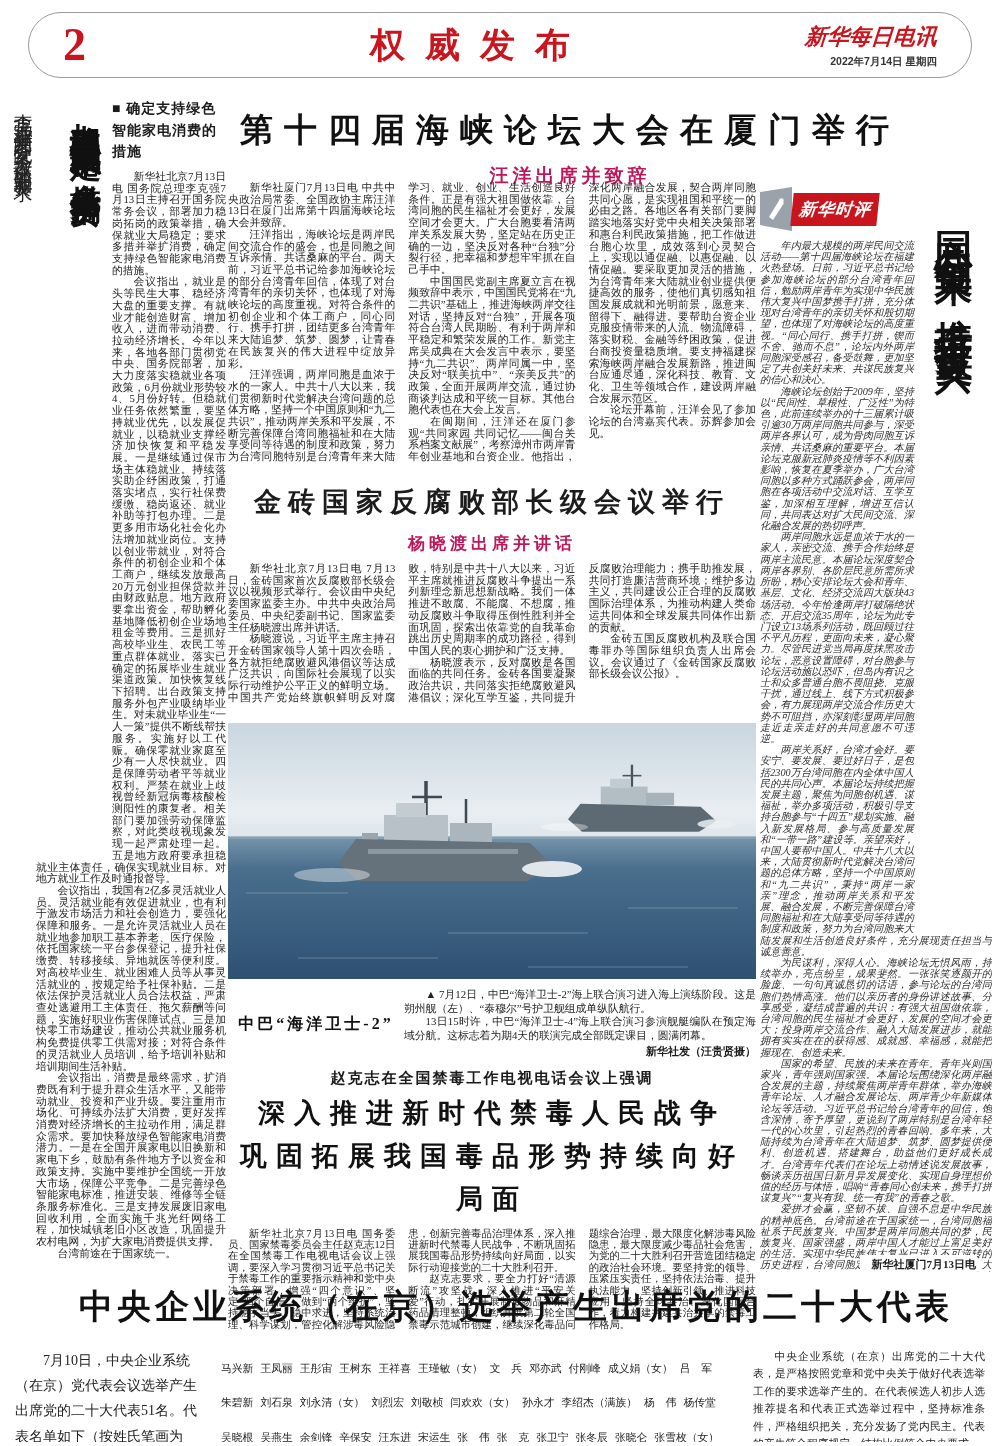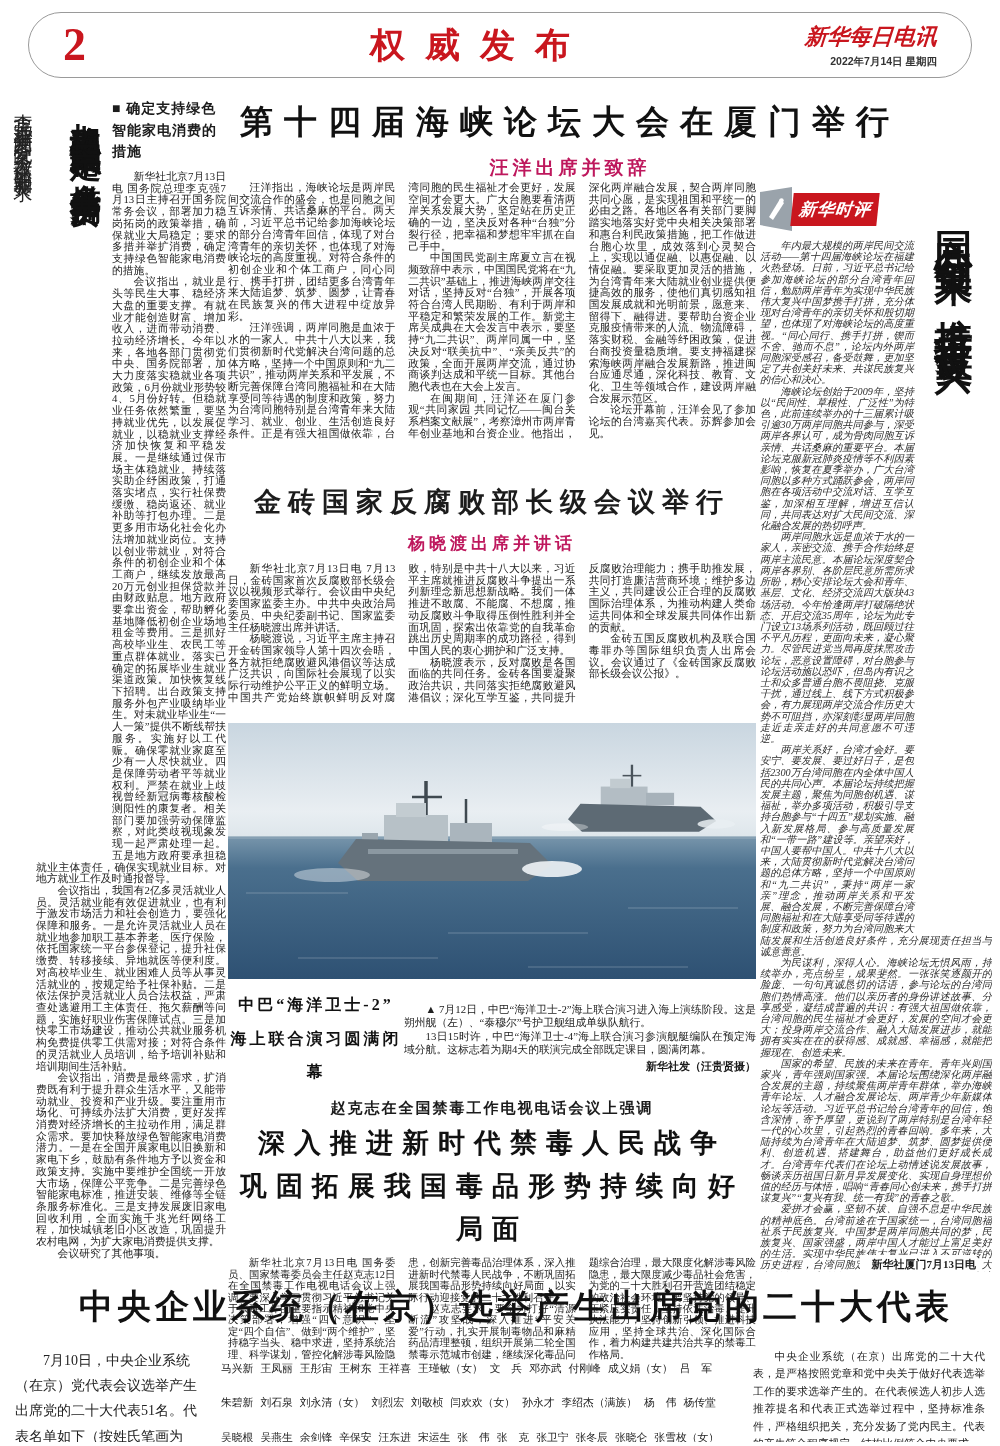--- a/index.html
+++ b/index.html
@@ -33,21 +33,21 @@
   .jobs-vhead {
     float:left; writing-mode:vertical-rl; width:76px; height:760px; padding-left:22px;
     font-size:31px; font-weight:700; letter-spacing:2px; color:#111; line-height:54px;
   }
   .kicker {
     font-family:"Liberation Sans","DejaVu Sans",sans-serif;
     font-size:14px; font-weight:700; line-height:1.55; margin-bottom:8px; letter-spacing:1px;
   }
   .body-text p { font-size:10.8px; line-height:11.7px; text-align:justify; text-indent:2em; color:#222; }
   
-  .forum-head { position:absolute; left:240px; top:100px; width:660px; text-align:center; }
+  .forum-head { position:absolute; left:240px; top:108px; width:660px; text-align:center; }
   .forum-head h1 { font-size:33px; font-weight:700; letter-spacing:11px; color:#111; white-space:nowrap; }
   .subhead { font-family:"Liberation Sans","DejaVu Sans",sans-serif; font-size:19px; font-weight:700; margin-top:10px; letter-spacing:4px; color:#be185d; }
   
   .center { position:absolute; left:228px; top:182px; width:528px; }
   .cols { column-count:3; column-gap:13px; overflow:hidden; }
   .cols p { font-size:10.8px; line-height:11.7px; text-align:justify; text-indent:2em; color:#222; }
   .forum-cols { height:290px; }
   .mid-head { text-align:center; margin-top:12px; }
   .mid-head h2 { font-size:27px; font-weight:700; letter-spacing:7px; white-space:nowrap; }
   .mid-head .subhead { font-size:17px; margin-top:12px; }
@@ -105,31 +105,32 @@
   <div class="rail-head">李克强主持召开国务院常务会议作出部署和要求</div>
 
   <div class="jobs">
     <div class="jobs-vhead">加力稳岗拓岗确保就业大局稳定，多措并举扩消费</div>
     <div class="kicker">■ 确定支持绿色智能家电消费的措施</div>
     <div class="body-text">
         <p>新华社北京7月13日电 国务院总理李克强7月13日主持召开国务院常务会议，部署加力稳岗拓岗的政策举措，确保就业大局稳定；要求多措并举扩消费，确定支持绿色智能家电消费的措施。</p>
         <p>会议指出，就业是头等民生大事、稳经济大盘的重要支撑。有就业才能创造财富、增加收入，进而带动消费、拉动经济增长。今年以来，各地各部门贯彻党中央、国务院部署，加大力度落实稳就业各项政策，6月份就业形势较4、5月份好转。但稳就业任务依然繁重，要坚持就业优先，以发展促就业，以稳就业支撑经济加快恢复和平稳发展。一是继续通过保市场主体稳就业。持续落实助企纾困政策，打通落实堵点，实行社保费缓缴、稳岗返还、就业补助等打包办理。二是更多用市场化社会化办法增加就业岗位。支持以创业带就业，对符合条件的初创企业和个体工商户，继续发放最高20万元创业担保贷款并由财政贴息。地方政府要拿出资金，帮助孵化基地降低初创企业场地租金等费用。三是抓好高校毕业生、农民工等重点群体就业。落实已确定的拓展毕业生就业渠道政策。加快恢复线下招聘。出台政策支持服务外包产业吸纳毕业生。对未就业毕业生“一人一策”提供不断线帮扶服务。实施好以工代赈。确保零就业家庭至少有一人尽快就业。四是保障劳动者平等就业权利。严禁在就业上歧视曾经新冠病毒核酸检测阳性的康复者。相关部门要加强劳动保障监察，对此类歧视现象发现一起严肃处理一起。五是地方政府要承担稳就业主体责任，确保实现就业目标。对地方就业工作及时通报督导。</p>
         <p>会议指出，我国有2亿多灵活就业人员。灵活就业能有效促进就业，也有利于激发市场活力和社会创造力，要强化保障和服务。一是允许灵活就业人员在就业地参加职工基本养老、医疗保险，依托国家统一平台参保登记，提升社保缴费、转移接续、异地就医等便利度。对高校毕业生、就业困难人员等从事灵活就业的，按规定给予社保补贴。二是依法保护灵活就业人员合法权益，严肃查处逃避用工主体责任、拖欠薪酬等问题，实施好职业伤害保障试点。三是加快零工市场建设，推动公共就业服务机构免费提供零工供需对接；对符合条件的灵活就业人员培训，给予培训补贴和培训期间生活补贴。</p>
         <p>会议指出，消费是最终需求，扩消费既有利于提升群众生活水平，又能带动就业、投资和产业升级。要注重用市场化、可持续办法扩大消费，更好发挥消费对经济增长的主拉动作用，满足群众需求。要加快释放绿色智能家电消费潜力。一是在全国开展家电以旧换新和家电下乡，鼓励有条件地方予以资金和政策支持。实施中要维护全国统一开放大市场，保障公平竞争。二是完善绿色智能家电标准，推进安装、维修等全链条服务标准化。三是支持发展废旧家电回收利用，全面实施千兆光纤网络工程，加快城镇老旧小区改造，巩固提升农村电网，为扩大家电消费提供支撑。</p>
-        <p>会议研究了其他事项。</p>
+        <p>台湾前途在于国家统一。</p>
       </div>
   </div>
 
   <div class="forum-head">
     <h1>第十四届海峡论坛大会在厦门举行</h1>
     <div class="subhead">汪洋出席并致辞</div>
   </div>
 
   <div class="center">
     <div class="cols forum-cols">
+        <p>新华社厦门7月13日电 中共中央政治局常委、全国政协主席汪洋13日在厦门出席第十四届海峡论坛大会并致辞。</p>
         <p>汪洋指出，海峡论坛是两岸民间交流合作的盛会，也是同胞之间互诉亲情、共话桑麻的平台。两天前，习近平总书记给参加海峡论坛的部分台湾青年回信，体现了对台湾青年的亲切关怀，也体现了对海峡论坛的高度重视。对符合条件的初创企业和个体工商户，同心同行、携手打拼，团结更多台湾青年来大陆追梦、筑梦、圆梦，让青春在民族复兴的伟大进程中绽放异彩。</p>
         <p>汪洋强调，两岸同胞是血浓于水的一家人。中共十八大以来，我们贯彻新时代党解决台湾问题的总体方略，坚持一个中国原则和“九二共识”，推动两岸关系和平发展，不断完善保障台湾同胞福祉和在大陆享受同等待遇的制度和政策，努力为台湾同胞特别是台湾青年来大陆学习、就业、创业、生活创造良好条件。正是有强大祖国做依靠，台湾同胞的民生福祉才会更好，发展空间才会更大。广大台胞要看清两岸关系发展大势，坚定站在历史正确的一边，坚决反对各种“台独”分裂行径，把幸福和梦想牢牢抓在自己手中。</p>
         <p>中国国民党副主席夏立言在视频致辞中表示，中国国民党将在“九二共识”基础上，推进海峡两岸交往对话，坚持反对“台独”，开展各项符合台湾人民期盼、有利于两岸和平稳定和繁荣发展的工作。新党主席吴成典在大会发言中表示，要坚持“九二共识”、两岸同属一中，坚决反对“联美抗中”、“亲美反共”的政策，全面开展两岸交流，通过协商谈判达成和平统一目标。其他台胞代表也在大会上发言。</p>
         <p>在闽期间，汪洋还在厦门参观“共同家园 共同记忆——闽台关系档案文献展”，考察漳州市两岸青年创业基地和台资企业。他指出，深化两岸融合发展，契合两岸同胞共同心愿，是实现祖国和平统一的必由之路。各地区各有关部门要脚踏实地落实好党中央相关决策部署和惠台利民政策措施，把工作做进台胞心坎里，成效落到心灵契合上，实现以通促融、以惠促融、以情促融。要采取更加灵活的措施，为台湾青年来大陆就业创业提供便捷高效的服务，使他们真切感知祖国发展成就和光明前景，愿意来、留得下、融得进。要帮助台资企业克服疫情带来的人流、物流障碍，落实财税、金融等纾困政策，促进台商投资量稳质增。要支持福建探索海峡两岸融合发展新路，推进闽台应通尽通，深化科技、教育、文化、卫生等领域合作，建设两岸融合发展示范区。</p>
         <p>论坛开幕前，汪洋会见了参加论坛的台湾嘉宾代表。苏辉参加会见。</p>
       </div>
 
     <div class="mid-head">
       <h2>金砖国家反腐败部长级会议举行</h2>
       <div class="subhead">杨晓渡出席并讲话</div>
@@ -189,21 +190,20 @@
           <rect x="30" y="34" width="150" height="5" fill="#8b98a1"></rect>
           <ellipse cx="214" cy="54" rx="30" ry="8" fill="#eef3f6" opacity="0.9"></ellipse>
           <ellipse cx="-6" cy="60" rx="38" ry="7" fill="#ffffff" opacity="0.4"></ellipse>
         </g>
       </svg>
     </div>
 
     <div class="cap-row">
       <div class="cap-title">
         <div>中巴“海洋卫士-2”</div>
-        <div>海上联合演习圆满闭幕</div>
       </div>
       <div class="cap-text">
         <p>▲ 7月12日，中巴“海洋卫士-2”海上联合演习进入海上演练阶段。这是朔州舰（左）、“泰穆尔”号护卫舰组成单纵队航行。</p>
         <p>13日15时许，中巴“海洋卫士-4”海上联合演习参演舰艇编队在预定海域分航。这标志着为期4天的联演完成全部既定课目，圆满闭幕。</p>
         <div class="credit">新华社发（汪贵贤摄）</div>
       </div>
     </div>
 
     <div class="drug-kicker">赵克志在全国禁毒工作电视电话会议上强调</div>
     <div class="drug-head">

